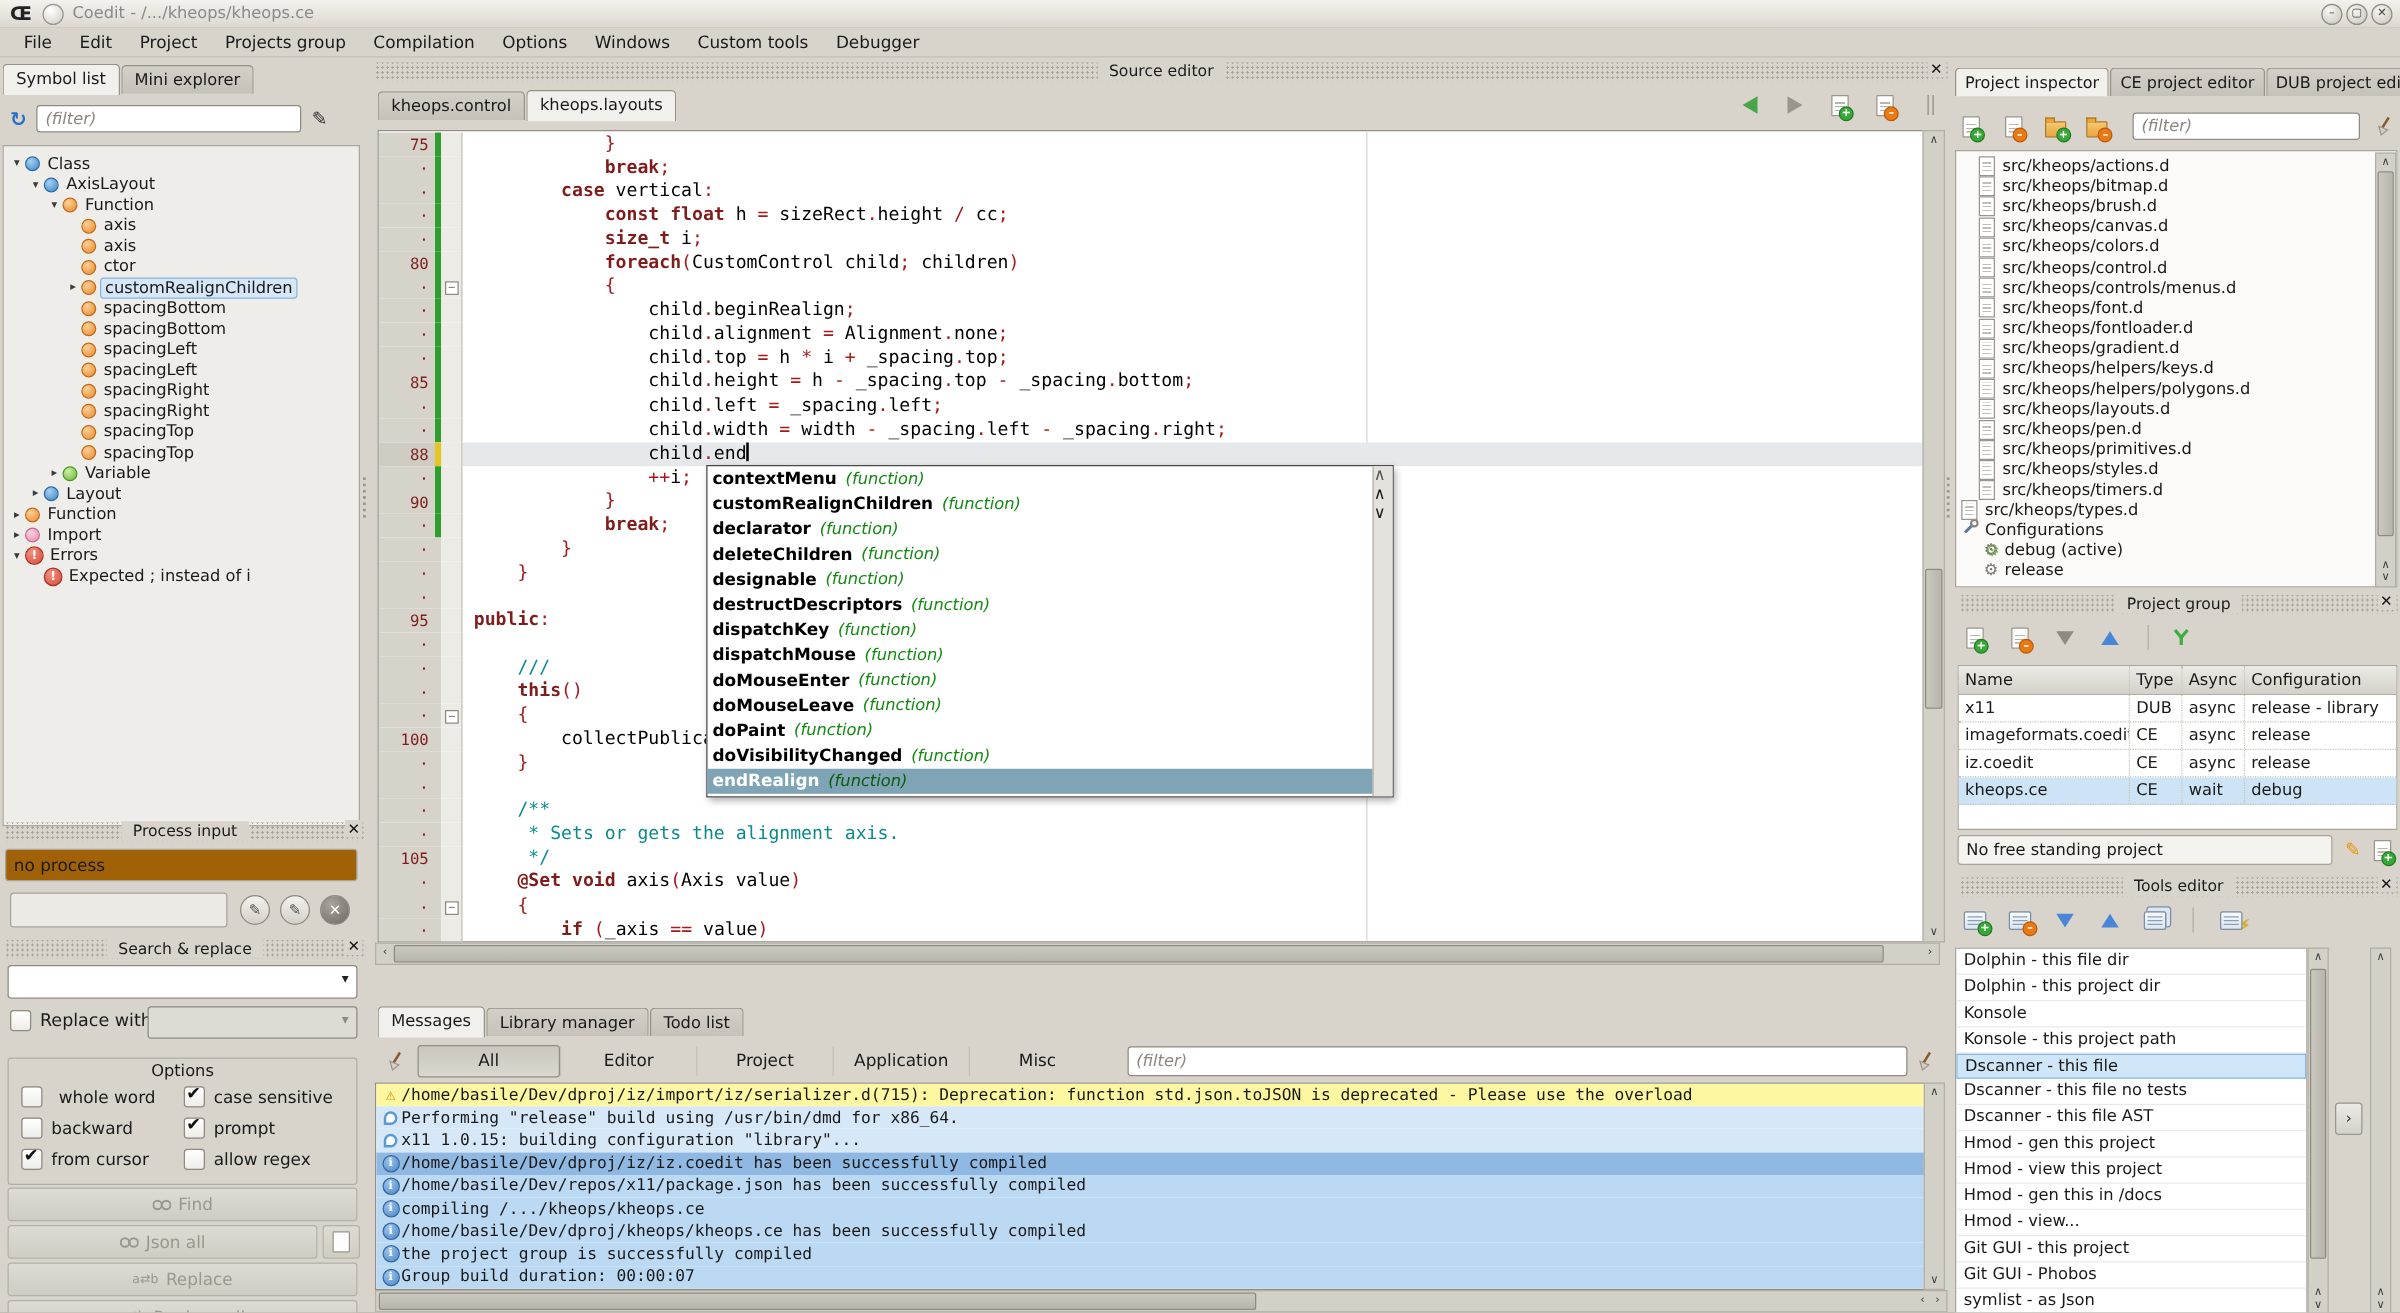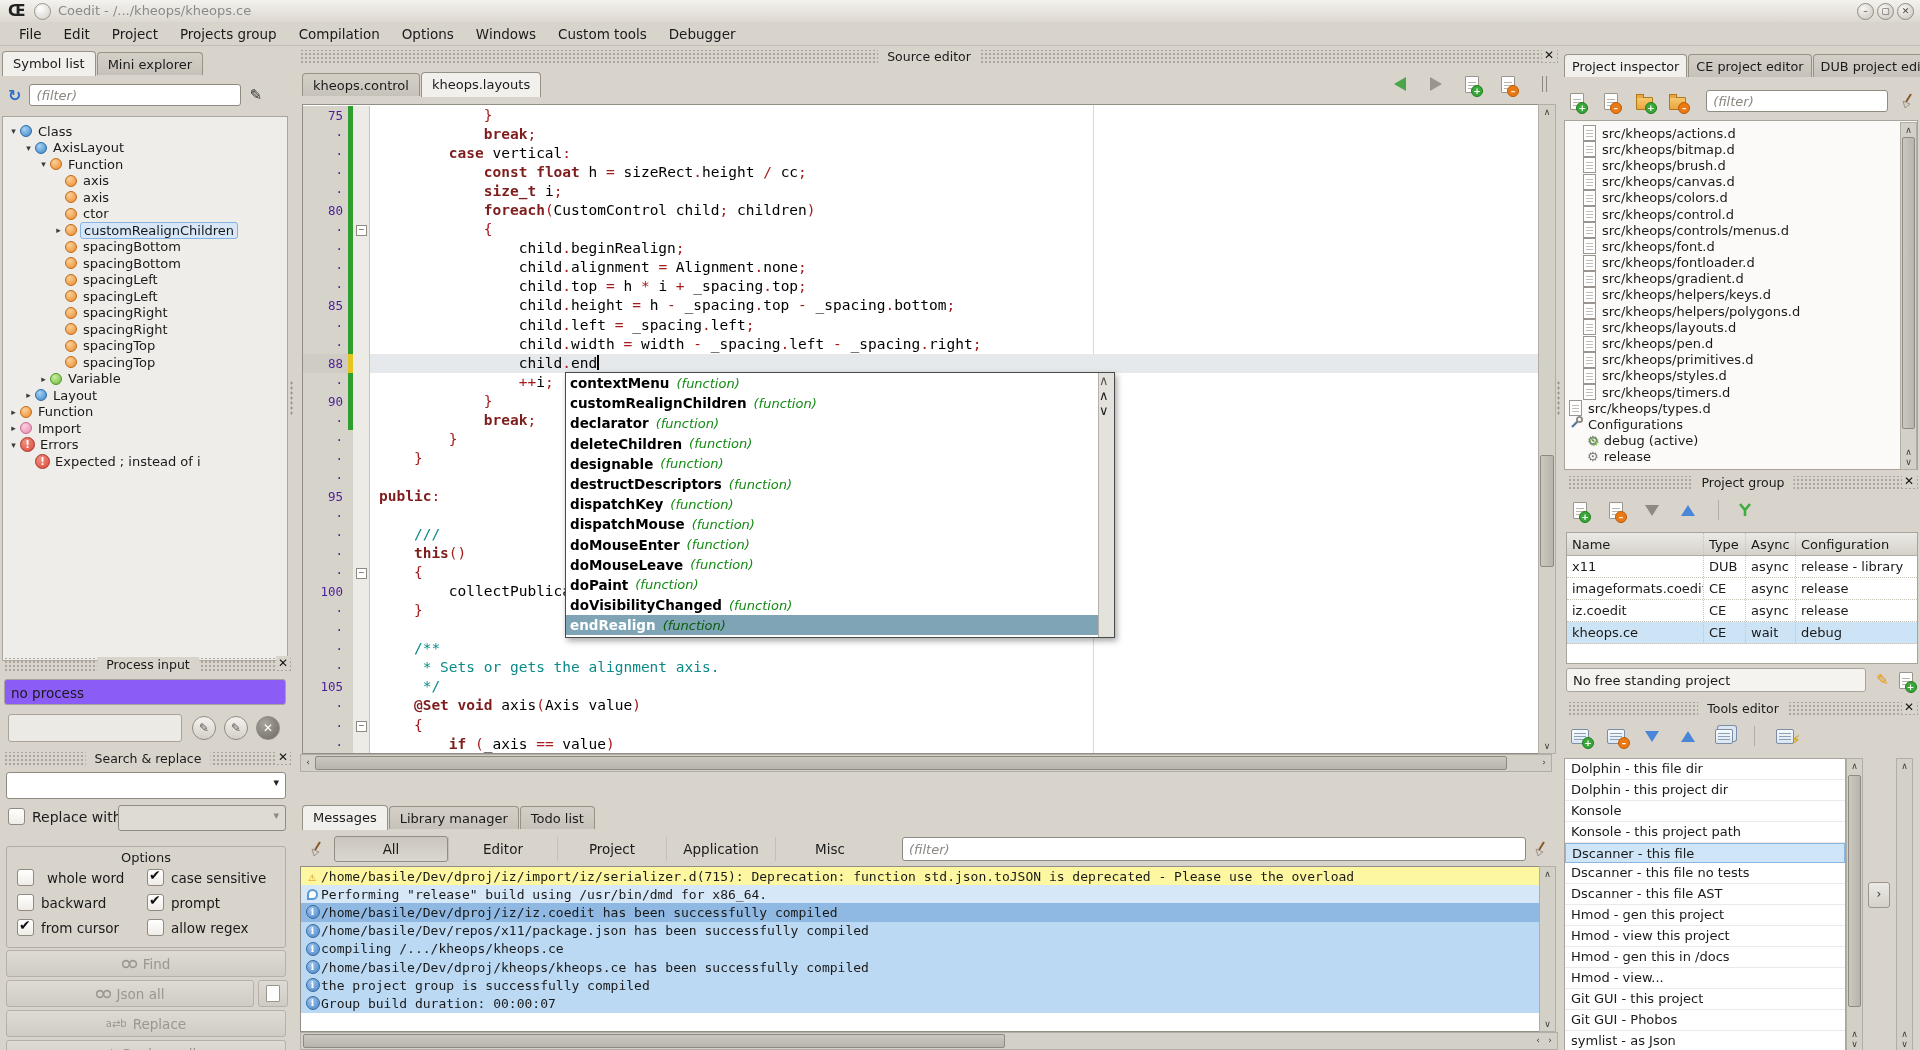--- a/index.html
+++ b/index.html
@@ -64,40 +64,40 @@
   .trow .exp{width:13px;font-size:9px;color:#3a3a3a;text-align:center;flex:none;}
   .dot{width:10px;height:10px;border-radius:50%;margin-right:6px;flex:none;}
   .dot.blue{background:radial-gradient(circle at 35% 30%,#a8d0f2,#3a86c8);border:1px solid #2a6aa8;}
   .dot.orange{background:radial-gradient(circle at 35% 30%,#fad09a,#ee8a2a);border:1px solid #c06a14;}
   .dot.green{background:radial-gradient(circle at 35% 30%,#cdeea4,#6ab83a);border:1px solid #4a9a22;}
   .dot.pink{background:radial-gradient(circle at 35% 30%,#fad0e0,#e88ab0);border:1px solid #c86a90;}
   .err-ico{width:13px;height:13px;border-radius:50%;background:radial-gradient(circle at 35% 30%,#f0907f,#dc4a3c);border:1px solid #a83226;color:#fff;font:bold 10px/13px "DejaVu Sans",sans-serif;text-align:center;margin-right:5px;flex:none;}
   .trow .lbl.selected{background:#d7e7f7;border:1px solid #86b4e2;border-radius:3px;padding:0 3px;margin-left:-3px;}
   .cbtn{width:22px;height:22px;border-radius:50%;background:linear-gradient(#f4f2ee,#d4d0c8);border:1px solid #8f8b83;display:inline-flex;align-items:center;justify-content:center;font-size:12px;color:#555;}
   .cbtn.dark{background:radial-gradient(circle at 35% 30%,#a8a49c,#6e6a64);color:#fff;font-weight:bold;}
-  #proc-status{position:absolute;left:4px;top:633px;width:282px;height:26px;background:#8b5cf6;border:1px solid #a8a49c;border-radius:3px;line-height:26px;padding-left:6px;box-sizing:border-box;font-size:13.5px;}
+  #proc-status{position:absolute;left:4px;top:633px;width:282px;height:26px;background:#a16207;border:1px solid #a8a49c;border-radius:3px;line-height:26px;padding-left:6px;box-sizing:border-box;font-size:13.5px;}
   #proc-input{position:absolute;left:8px;top:668px;width:172px;height:26px;background:#eceae5;border:1px solid #a8a49c;border-radius:3px;}
   .combo{background:#fff;border:1px solid #8f8b83;border-radius:3px;position:relative;}
   .combo .caret{position:absolute;right:6px;top:3px;font-size:11px;color:#222;}
   .combo.disabled{background:#dedbd4;}
   .combo.disabled .caret{color:#8e8a82;}
   #options-box{position:absolute;left:6px;top:800px;width:278px;height:100px;border:1px solid #b2aea6;border-radius:3px;}
   #options-box .ot{position:absolute;left:50%;transform:translateX(-50%);top:3px;font-size:13px;}
   .optrow{position:absolute;display:flex;align-items:center;gap:7px;font-size:13.5px;}
   .fbtn{position:absolute;height:25px;background:linear-gradient(#dedbd4,#cfccc4);border:1px solid #b5b1a9;border-radius:3px;
         display:flex;align-items:center;justify-content:center;color:#9b978e;font-size:13.5px;gap:6px;}
   
   #center{left:294px;top:46px;width:1268px;height:1004px;}
   #src-title{position:absolute;left:4px;top:4px;width:1258px;}
   #editor-tabs-row{position:absolute;left:8px;top:22px;width:1254px;height:32px;}
   #ed-icons{position:absolute;right:6px;top:26px;display:flex;align-items:center;gap:12px;}
   #code-wrap{position:absolute;left:8px;top:58px;width:1236px;height:648px;background:#fff;border:1px solid #928e86;overflow:hidden;}
   #code-lines{position:absolute;left:0;top:1px;width:100%;}
   .code-line{display:flex;height:19.06px;align-items:stretch;position:relative;font-family:"DejaVu Sans Mono","Liberation Mono",monospace;font-size:14.5px;line-height:19px;white-space:pre;}
-  .code-line .gut{width:40px;background:#d6d3cb;color:#4c1d95;text-align:right;padding-right:5px;font-size:12.5px;flex:none;}
+  .code-line .gut{width:40px;background:#d6d3cb;color:#7f1d1d;text-align:right;padding-right:5px;font-size:12.5px;flex:none;}
   .code-line .mark{width:5px;flex:none;background:#d6d3cb;}
   .code-line .mark.g{background:#2e9e2e;}
   .code-line .mark.y{background:#e7c520;}
   .code-line .foldm{width:16px;flex:none;background:#edebe6;border-right:1px solid #c8c4bc;position:relative;}
   .code-line .foldm .fbox{position:absolute;left:3px;top:5px;width:9px;height:9px;background:#fff;border:1px solid #8e8a82;font:8px/7px monospace;text-align:center;color:#333;}
   .code-line .codetxt{padding-left:9px;flex:1;}
   .code-line.current{background:#e5e9ec;}
   .code-line.current .gut{background:#cfccc4;}
   .tok-k{color:#7f1d1d;font-weight:bold;}
   .tok-s{color:#a51b1b;}
@@ -571,20 +571,26 @@
             <span class="mi-warn">⚠</span>
           </span>
           <span>/home/basile/Dev/dproj/iz/import/iz/serializer.d(715): Deprecation: function std.json.toJSON is deprecated - Please use the overload</span>
         </div>
         <div class="mrow info-light">
           <span class="mico">
             <span class="mi-bubble"></span>
           </span>
           <span>Performing "release" build using /usr/bin/dmd for x86_64.</span>
         </div>
+        <div class="mrow info-light">
+          <span class="mico">
+            <span class="mi-bubble"></span>
+          </span>
+          <span>x11 1.0.15: building configuration "library"...</span>
+        </div>
         <div class="mrow selected">
           <span class="mico">
             <span class="mi-info">i</span>
           </span>
           <span>/home/basile/Dev/dproj/iz/iz.coedit has been successfully compiled</span>
         </div>
         <div class="mrow info">
           <span class="mico">
             <span class="mi-info">i</span>
           </span>

